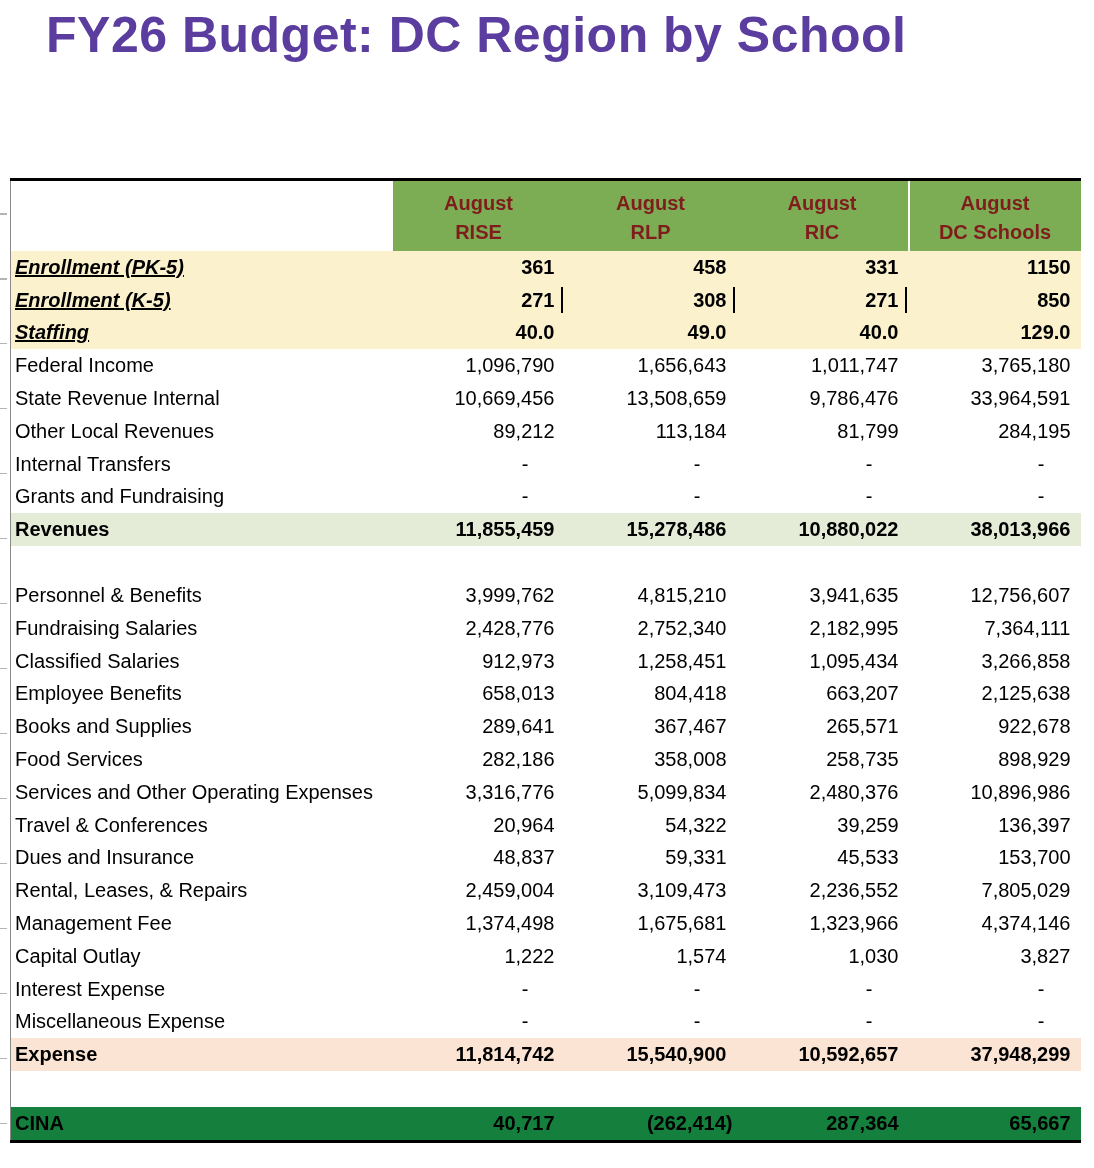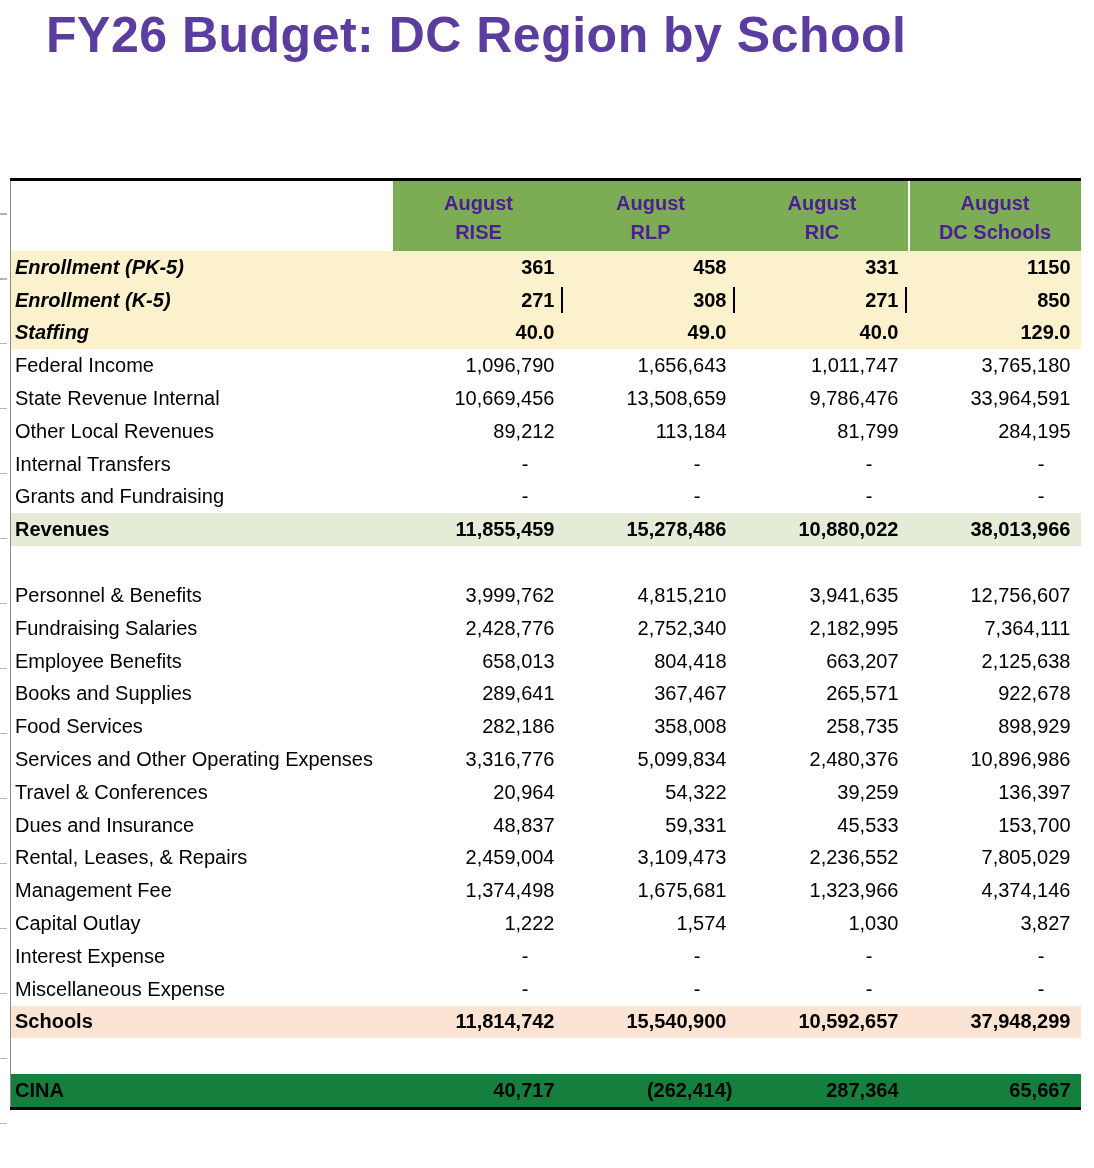--- a/index.html
+++ b/index.html
@@ -28,35 +28,35 @@
     border-left:1px solid #8a8a8a;
   }
   td{
     padding:0;margin:0;vertical-align:middle;
     font-size:20px;color:#000;height:32.8px;
     white-space:nowrap;overflow:hidden;
   }
   tr.hdr td{height:67px;}
   .c-hdr{
     background:#7CAD55;text-align:center;font-weight:bold;
-    line-height:29px;padding-top:3px;color:#4c1d95;
+    line-height:29px;padding-top:3px;color:#7f1d1d;
   }
   .c-hdr-blank{background:#ffffff;}
   .sep-left{border-left:2px solid #ffffff;}
   .lbl{text-align:left;padding-left:4px;}
   .num{text-align:right;padding-right:10px;}
   .num.dash{padding-right:36px;}
   .num.neg{padding-right:4px;}
   .relcell{position:relative;}
   .cellbar{
     position:absolute;right:2px;top:3px;width:2px;height:26px;
     background:#000;display:block;
   }
   tr.r-enroll td{background:#FBF1CD;font-weight:bold;}
-  tr.r-enroll td.lbl{font-style:italic;}
+  tr.r-enroll td.lbl{font-style:italic;text-decoration:underline;}
   tr.r-revtotal td{background:#E4ECD8;font-weight:bold;}
   tr.r-exptotal td{background:#FBE4D3;font-weight:bold;}
   tr.r-cina td{background:#15803d;font-weight:bold;border-bottom:3px solid #000;}
   tr.r-blank td{height:33px;background:#fff;}
   tr.r-blank2 td{height:36px;background:#fff;}
 </style>
 </head>
 <body>
 
 <div class="page">
@@ -180,20 +180,27 @@
     </tr>
 
     <tr>
       <td class="lbl">Fundraising Salaries</td>
       <td class="num">2,428,776</td>
       <td class="num">2,752,340</td>
       <td class="num">2,182,995</td>
       <td class="num">7,364,111</td>
     </tr>
 
+    <tr>
+      <td class="lbl">Classified Salaries</td>
+      <td class="num">912,973</td>
+      <td class="num">1,258,451</td>
+      <td class="num">1,095,434</td>
+      <td class="num">3,266,858</td>
+    </tr>
 
     <tr>
       <td class="lbl">Employee Benefits</td>
       <td class="num">658,013</td>
       <td class="num">804,418</td>
       <td class="num">663,207</td>
       <td class="num">2,125,638</td>
     </tr>
 
     <tr>
@@ -270,21 +277,21 @@
 
     <tr>
       <td class="lbl">Miscellaneous Expense</td>
       <td class="num dash">-</td>
       <td class="num dash">-</td>
       <td class="num dash">-</td>
       <td class="num dash">-</td>
     </tr>
 
     <tr class="r-exptotal">
-      <td class="lbl">Schools</td>
+      <td class="lbl">Expense</td>
       <td class="num">11,814,742</td>
       <td class="num">15,540,900</td>
       <td class="num">10,592,657</td>
       <td class="num">37,948,299</td>
     </tr>
 
     <tr class="r-blank2">
           <td colspan="5"></td>
         </tr>
 

